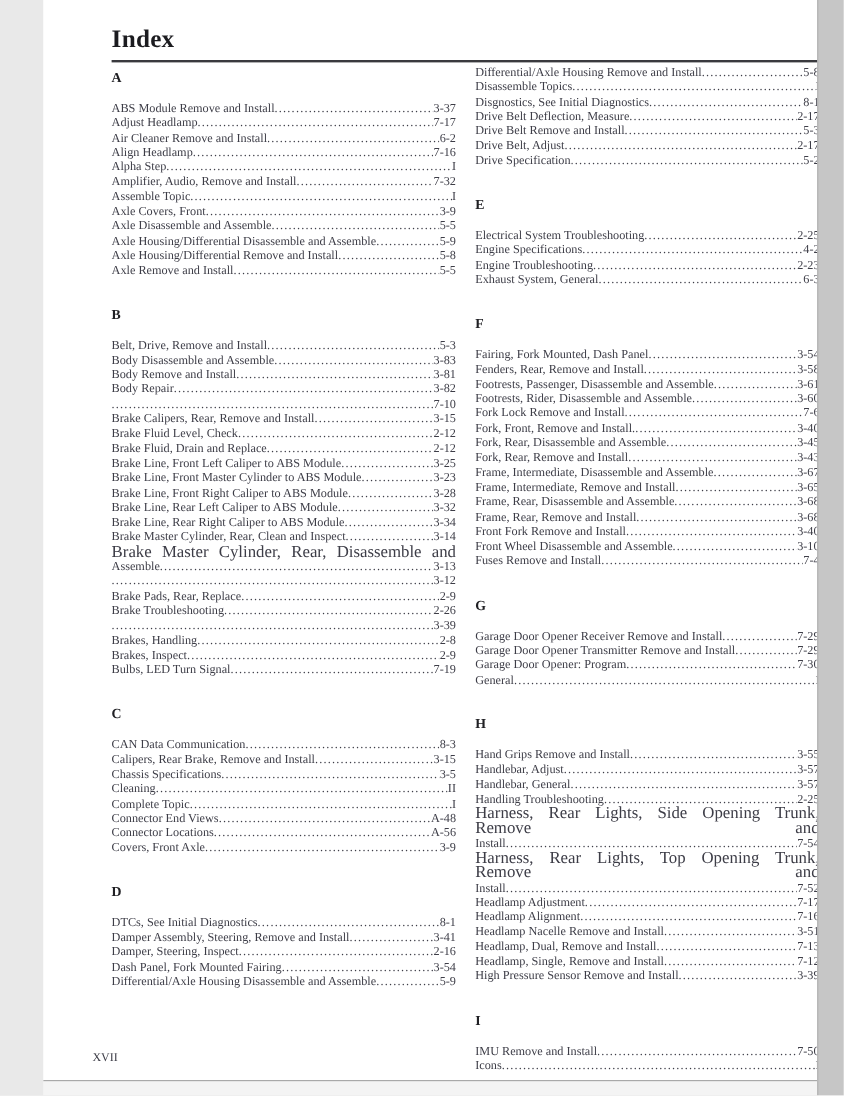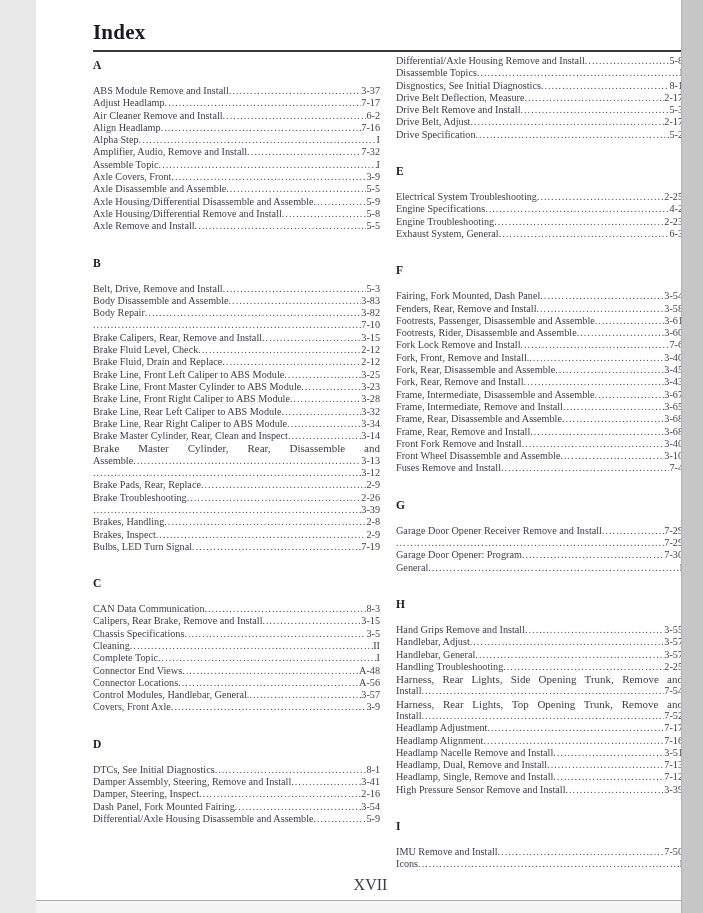--- a/index.html
+++ b/index.html
@@ -34,26 +34,26 @@
   .entry .lbl { flex:0 0 auto; white-space:nowrap; }
   .entry .dots {
     flex:1 1 4px; min-width:4px; overflow:hidden; white-space:nowrap;
     letter-spacing:1px;
   }
   .entry .dots::before {
     content:"..................................................................................................................................................................";
   }
   .entry .pg { flex:0 0 auto; white-space:nowrap; }
   .entry-justify {
-    font-size:11px; line-height:12.3px; color:#3d3d47;
+    font-size:14px; line-height:12.3px; color:#3d3d47;
     text-align:justify; text-align-last:justify;
   }
   .folio {
-    position:absolute; left:51px; top:876px; width:567px;
-    text-align:center; font-size:16px; color:#3d3d47;
+    position:absolute; left:41px; top:876px; width:567px;
+    text-align:left; font-size:10px; color:#3d3d47;
   }
   .side-band {
     position:absolute; top:0; right:0; width:58px; height:913px;
     background:#c6c6c6; border-left:1px solid #b2b2b2; box-sizing:border-box;
   }
   .tab-wrap {
     position:absolute; top:418px; left:0; width:100%; height:76px;
     display:flex; align-items:center; justify-content:center;
   }
   .tab-label {
@@ -139,20 +139,25 @@
               <span class="lbl">Belt, Drive, Remove and Install</span>
               <span class="dots"></span>
               <span class="pg">5-3</span>
             </div>
             <div class="entry">
               <span class="lbl">Body Disassemble and Assemble</span>
               <span class="dots"></span>
               <span class="pg">3-83</span>
             </div>
             <div class="entry">
+              <span class="lbl">Body Remove and Install</span>
+              <span class="dots"></span>
+              <span class="pg">3-81</span>
+            </div>
+            <div class="entry">
               <span class="lbl">Body Repair</span>
               <span class="dots"></span>
               <span class="pg">3-82</span>
             </div>
             <div class="entry">
               <span class="dots"></span>
               <span class="pg">7-10</span>
             </div>
             <div class="entry">
               <span class="lbl">Brake Calipers, Rear, Remove and Install</span>
@@ -268,25 +273,20 @@
             </div>
             <div class="entry">
               <span class="lbl">Connector End Views</span>
               <span class="dots"></span>
               <span class="pg">A-48</span>
             </div>
             <div class="entry">
               <span class="lbl">Connector Locations</span>
               <span class="dots"></span>
               <span class="pg">A-56</span>
-            </div>
-            <div class="entry">
-              <span class="lbl">Control Modules, Handlebar, General.</span>
-              <span class="dots"></span>
-              <span class="pg">3-57</span>
             </div>
             <div class="entry">
               <span class="lbl">Covers, Front Axle</span>
               <span class="dots"></span>
               <span class="pg">3-9</span>
             </div>
           </section>
           <section class="idx-section">
             <div class="sec-h">D</div>
             <div class="entry">
@@ -456,20 +456,21 @@
             </div>
           </section>
           <section class="idx-section">
             <div class="sec-h">G</div>
             <div class="entry">
               <span class="lbl">Garage Door Opener Receiver Remove and Install</span>
               <span class="dots"></span>
               <span class="pg">7-29</span>
             </div>
             <div class="entry">
+              <span class="lbl">Garage Door Opener Transmitter Remove and Install</span>
               <span class="dots"></span>
               <span class="pg">7-29</span>
             </div>
             <div class="entry">
               <span class="lbl">Garage Door Opener: Program</span>
               <span class="dots"></span>
               <span class="pg">7-30</span>
             </div>
             <div class="entry">
               <span class="lbl">General</span>

